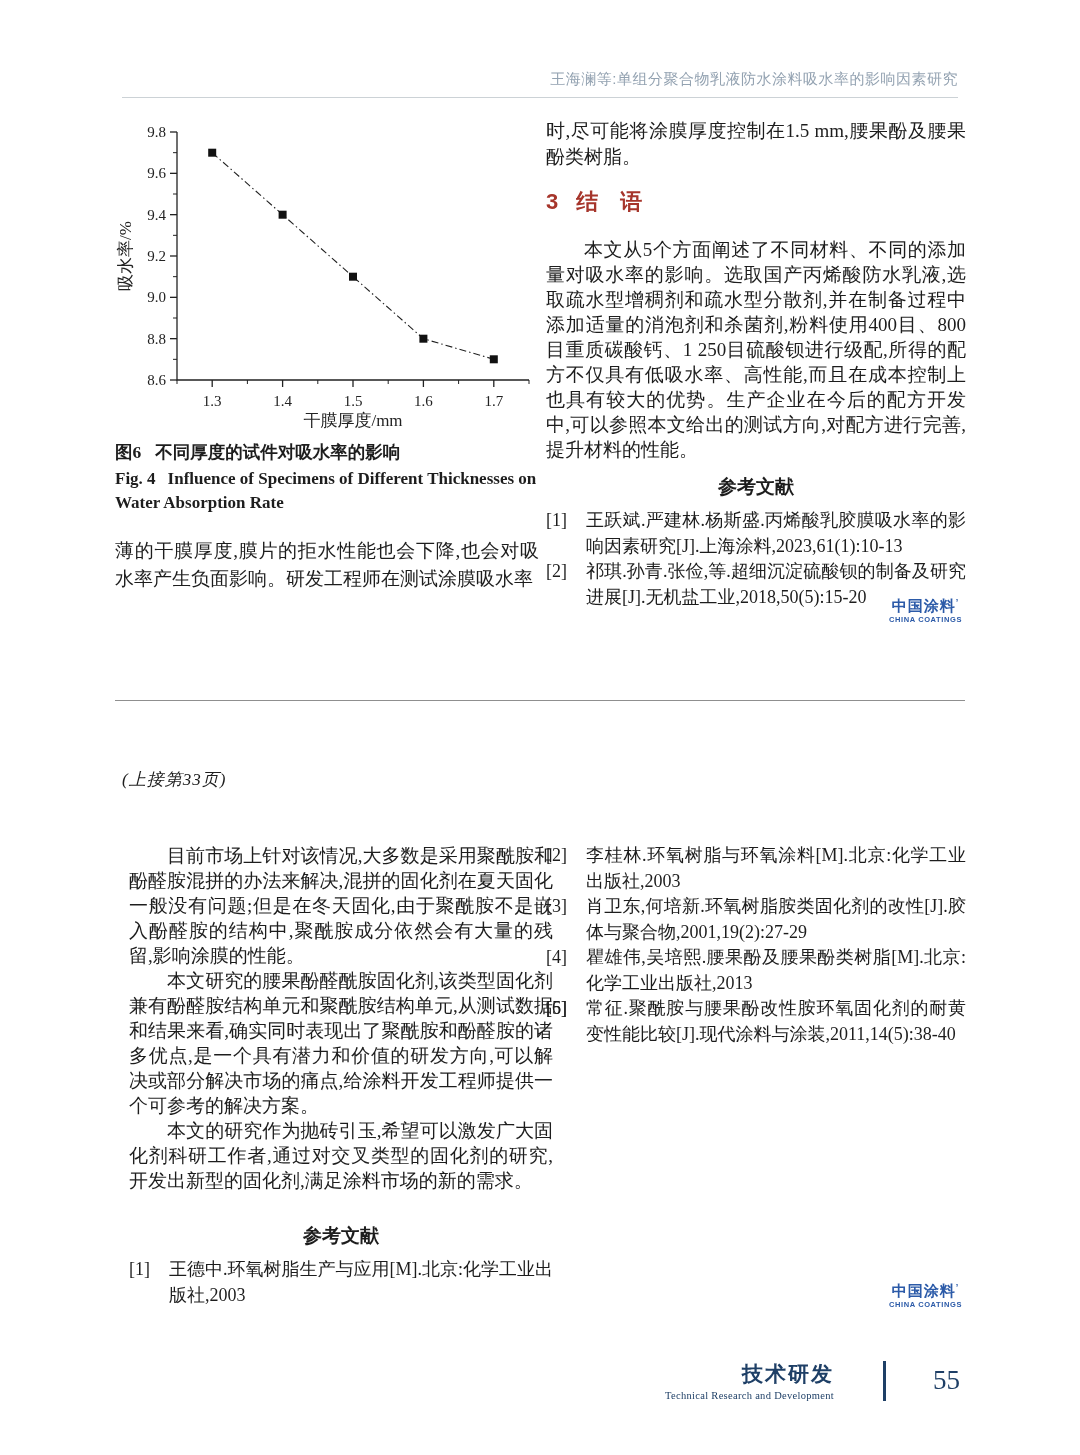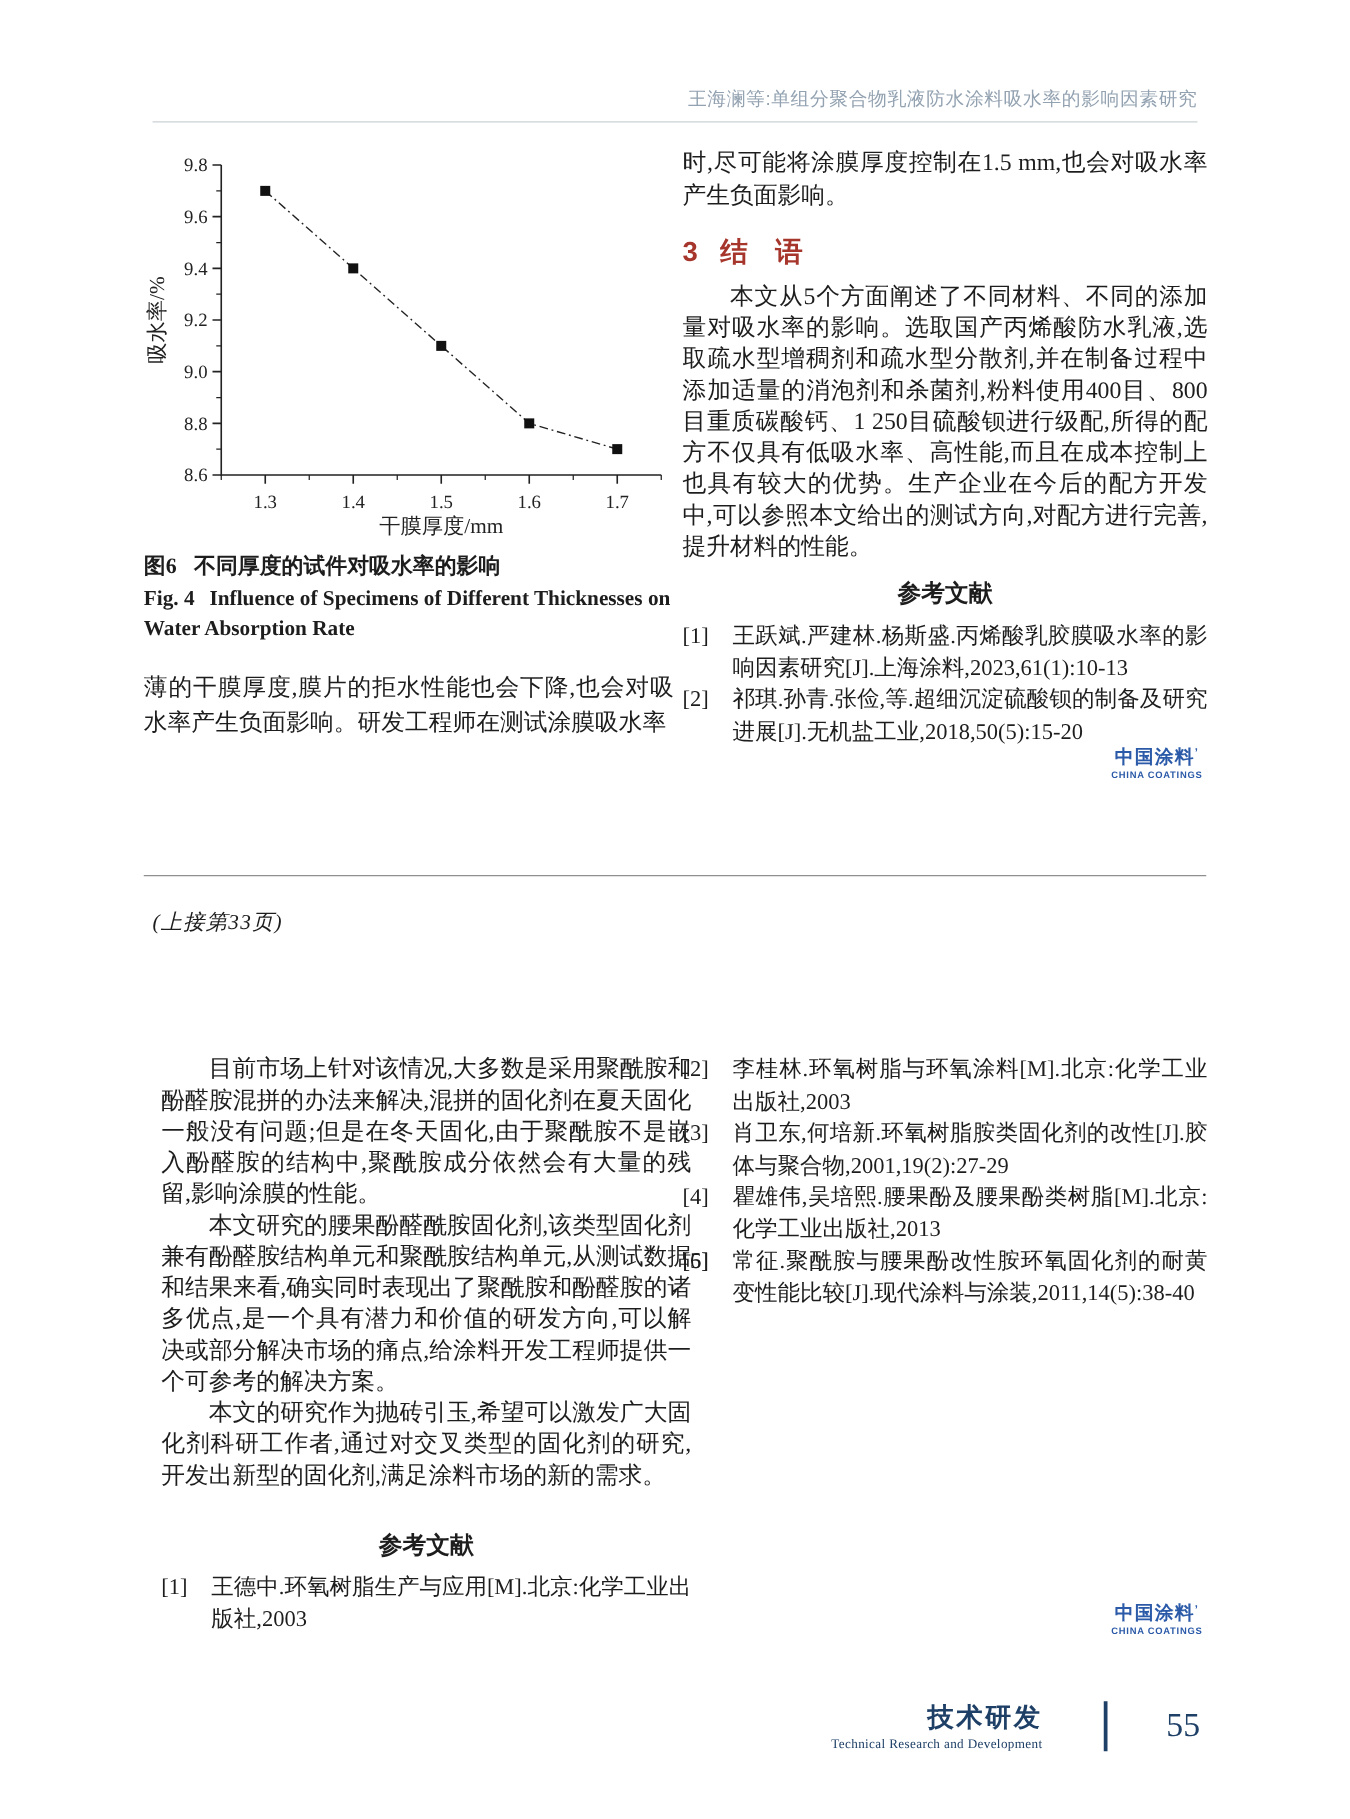--- a/index.html
+++ b/index.html
@@ -43,42 +43,42 @@
   .caption{margin-top:8px;}
   .cap-zh{font-size:17.5px;font-weight:bold;}
   .cap-zh .cap-prefix{margin-right:14px;}
   .cap-en{font-size:17px;font-weight:bold;line-height:24px;margin-top:3px;}
   .cap-en .cap-prefix{margin-right:12px;}
 
   .left-top .body-text{margin-top:22px;line-height:28px;}
 
   
   .sec-head{
-    margin:17px 0 8px 0;
+    margin:17px 0 20px 0;
     font-size:22px;font-weight:bold;color:var(--sec-red,#a6352b);
     font-family:"Liberation Sans","DejaVu Sans",sans-serif;
   }
   .sec-head .sec-num{margin-right:18px;}
 
   
   .refs-head{
     font-size:19px;font-weight:bold;text-align:center;
     margin:12px 0 8px 0;
   }
   .ref-list{margin:0;padding:0;list-style:none;}
   .ref-item{
     position:relative;padding-left:40px;
     font-size:18px;line-height:25.5px;text-align:justify;margin:0;
   }
   .ref-num{position:absolute;left:0;top:0;}
 
   
   .mid-rule{position:absolute;top:700px;left:115px;width:850px;height:1px;background:#8f8f8f;}
   .cont-note{
-    position:absolute;top:726px;left:122px;
+    position:absolute;top:768px;left:122px;
     font-size:17px;font-style:italic;letter-spacing:1px;
   }
 
   
   .logo{position:absolute;right:118px;text-align:center;line-height:1;}
   .logo-top{top:598px;}
   .logo-bottom{top:1283px;}
   .logo-zh{
     font-size:15px;font-weight:bold;color:var(--logo-blue,#2b5aa8);
     letter-spacing:1px;font-family:"Liberation Sans","DejaVu Sans",sans-serif;
@@ -166,21 +166,21 @@
       </div>
       <div class="cap-en">
         <span class="cap-prefix">Fig. 4</span><span>Influence of Specimens of Different Thicknesses on</span><br>
         <span>Water Absorption Rate</span>
       </div>
     </div>
     <p class="body-text">薄的干膜厚度,膜片的拒水性能也会下降,也会对吸水率产生负面影响。研发工程师在测试涂膜吸水率</p>
   </section>
 
   <section class="col right-top">
-    <p class="body-text">时,尽可能将涂膜厚度控制在1.5 mm,也会对吸水率产生负面影响。</p>
+    <p class="body-text">时,尽可能将涂膜厚度控制在1.5 mm,腰果酚及腰果酚类树脂。</p>
     <h3 class="sec-head">
       <span class="sec-num">3</span><span>结　语</span>
     </h3>
     <p class="body-text tight indent">本文从5个方面阐述了不同材料、不同的添加量对吸水率的影响。选取国产丙烯酸防水乳液,选取疏水型增稠剂和疏水型分散剂,并在制备过程中添加适量的消泡剂和杀菌剂,粉料使用400目、800目重质碳酸钙、1 250目硫酸钡进行级配,所得的配方不仅具有低吸水率、高性能,而且在成本控制上也具有较大的优势。生产企业在今后的配方开发中,可以参照本文给出的测试方向,对配方进行完善,提升材料的性能。</p>
     <div class="refs-head">参考文献</div>
     <div class="ref-list">
       <div class="ref-item">
         <span class="ref-num">[1]</span>
         <span>王跃斌.严建林.杨斯盛.丙烯酸乳胶膜吸水率的影响因素研究[J].上海涂料,2023,61(1):10-13</span>
       </div>

